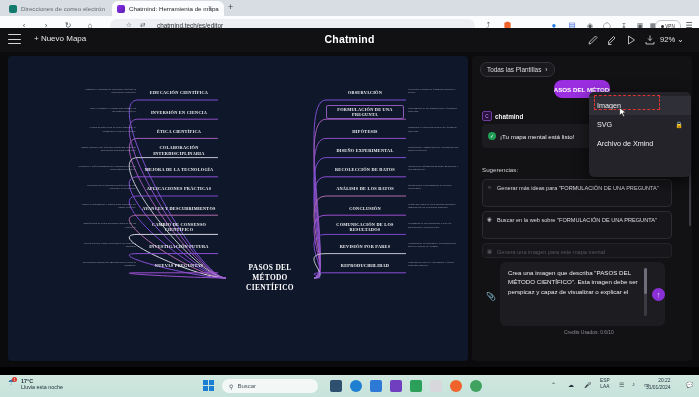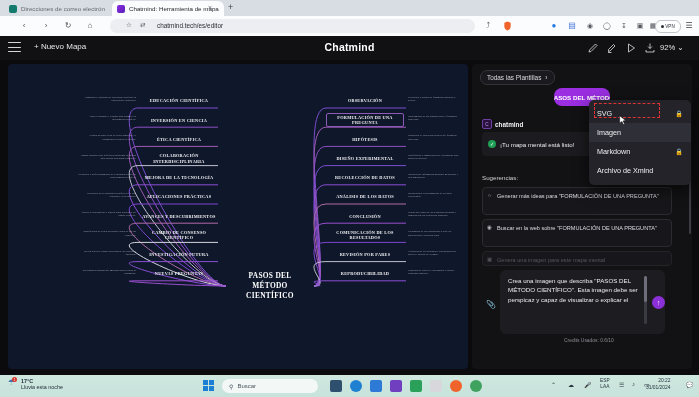--- a/index.html
+++ b/index.html
@@ -25,21 +25,21 @@
   .urlbar{position:absolute;left:110px;top:3px;width:365px;height:14px;background:#eceef2;border-radius:7px;}
   .url-text{position:absolute;left:157px;top:6px;font-size:6.4px;color:#2b2e33;}
   .url-ico{position:absolute;top:5px;font-size:6.5px;color:#5a5e64;}
   .tb-r-ico{position:absolute;top:5px;font-size:7px;line-height:9px;color:#4a4e54;text-align:center;width:10px;}
   .vpn-pill{position:absolute;left:655px;top:4px;width:24px;height:11px;border-radius:6px;border:.6px solid #c2c6cc;
             background:#fff;font-size:4.6px;color:#2b2e33;display:flex;align-items:center;justify-content:center;gap:1px;}
   .vpn-dot{width:3px;height:3px;border-radius:50%;background:#2b2e33;display:inline-block;}
   .br-sep{position:absolute;left:497px;top:20px;width:.6px;height:11px;background:#c9cdd3;}
 
   
-  .app{position:absolute;left:0;top:36px;width:699px;height:339px;background:#0b0b0d;}
+  .app{position:absolute;left:0;top:28px;width:699px;height:339px;background:#0b0b0d;}
   .appbar{position:absolute;left:0;top:0;width:699px;height:24px;background:#111113;}
   .hamb{position:absolute;left:8px;top:6px;width:13px;height:11px;}
   .hamb i{position:absolute;left:0;width:13px;height:1.3px;background:#d6d6da;border-radius:1px;}
   .hamb i:nth-child(1){top:0}.hamb i:nth-child(2){top:4.6px}.hamb i:nth-child(3){top:9.2px}
   .newmap{position:absolute;left:34px;top:6px;font-size:8px;color:#e6e6ea;white-space:nowrap;}
   .brand{position:absolute;left:0;top:5px;width:699px;text-align:center;font-size:10.5px;color:#fff;font-weight:bold;
          letter-spacing:.2px;}
   .bar-ico{position:absolute;top:6px;width:12px;height:12px;}
   .zoomsel{position:absolute;left:660px;top:7px;font-size:7.6px;color:#e3e3e7;white-space:nowrap;}
 
@@ -309,29 +309,25 @@
         <div class="comp-text">Crea una imagen que describa "PASOS DEL MÉTODO CIENTÍFICO". Esta imagen debe ser perspicaz y capaz de visualizar o explicar el</div>
         <div class="comp-scroll">
             <i></i>
           </div>
         <div class="send-btn">↑</div>
       </div>
       <div class="credits">Credits Usados: 0.6/10</div>
     </div>
 
     <div class="menu">
+      <div class="menu-item hover">
+        <span>Imagen</span>
+      </div>
       <div class="menu-item">
         <span>SVG</span>
-        <span class="menu-lock">🔒</span>
-      </div>
-      <div class="menu-item hover">
-        <span>Imagen</span>
-      </div>
-      <div class="menu-item">
-        <span>Markdown</span>
         <span class="menu-lock">🔒</span>
       </div>
       <div class="menu-item">
         <span>Archivo de Xmind</span>
       </div>
     </div>
     <div class="sel-dash" style="left:594px;top:67px;width:64px;height:13px"></div>
     <svg class="cursor" viewBox="0 0 12 16">
       <path d="M1 1l9 7-4 .6 2.4 4.6-1.8.9L4.2 9.5 1 12z" fill="#fff" stroke="#111" stroke-width=".8"></path>
     </svg>

